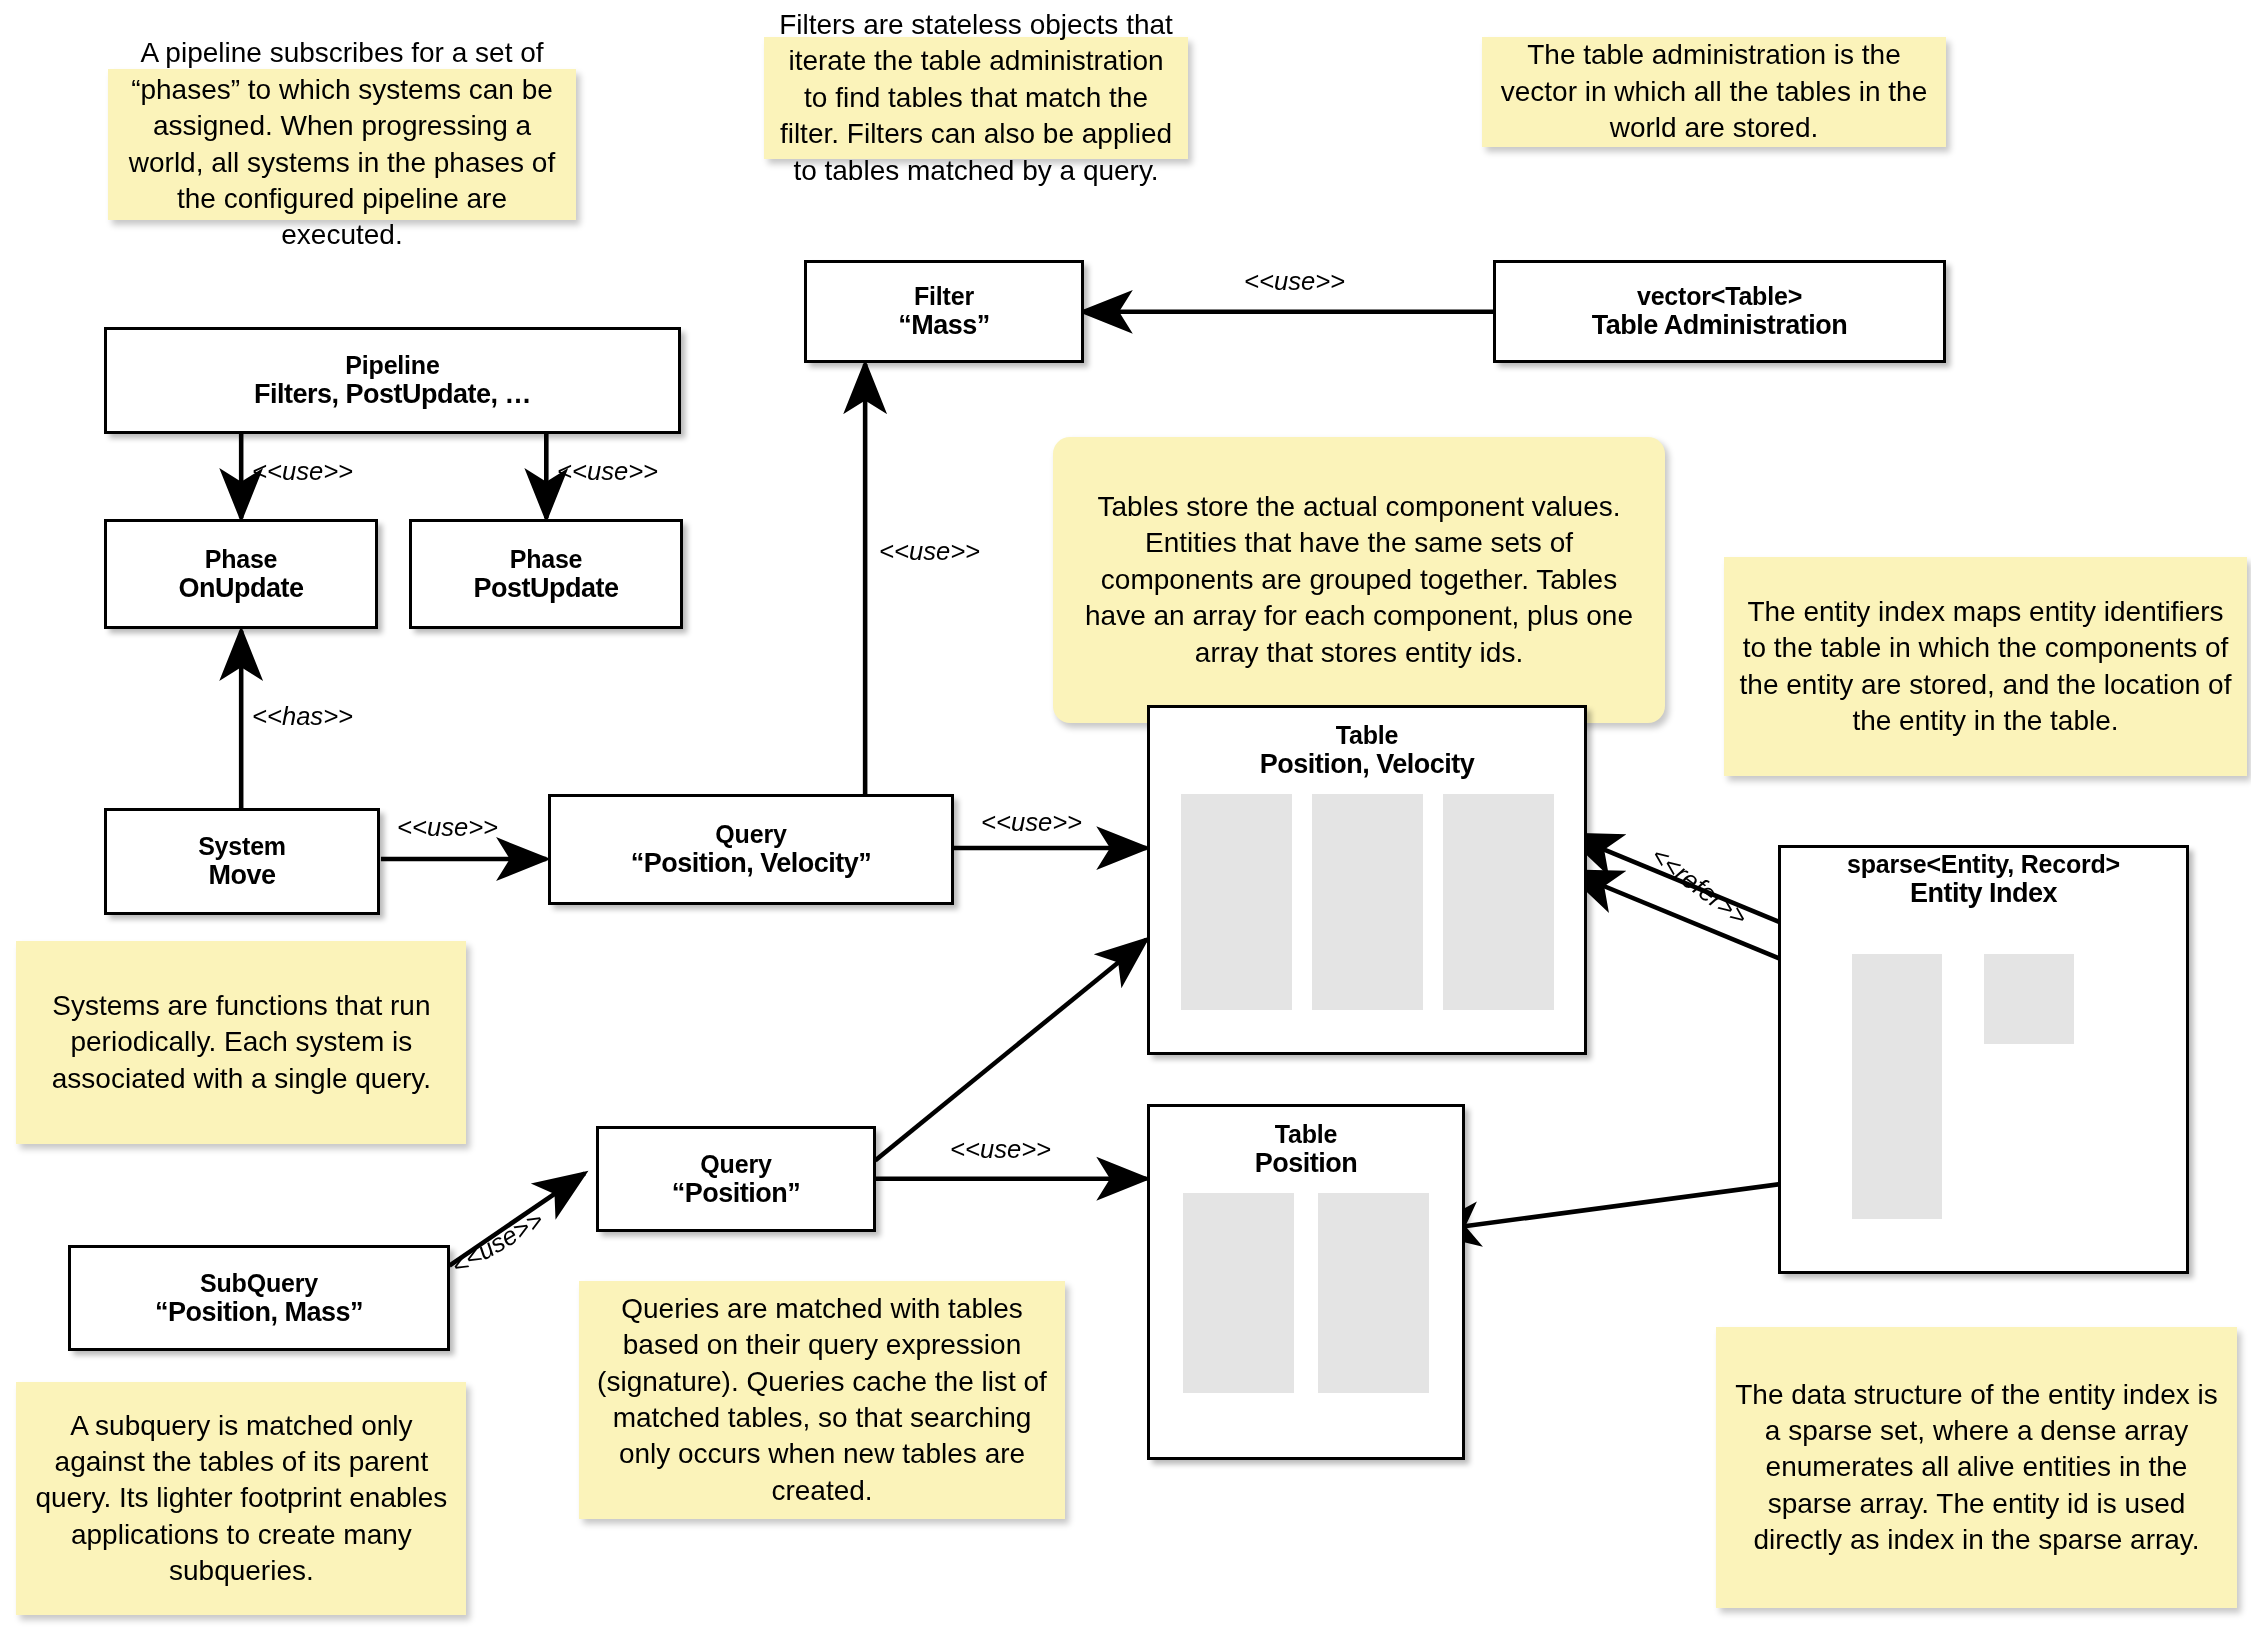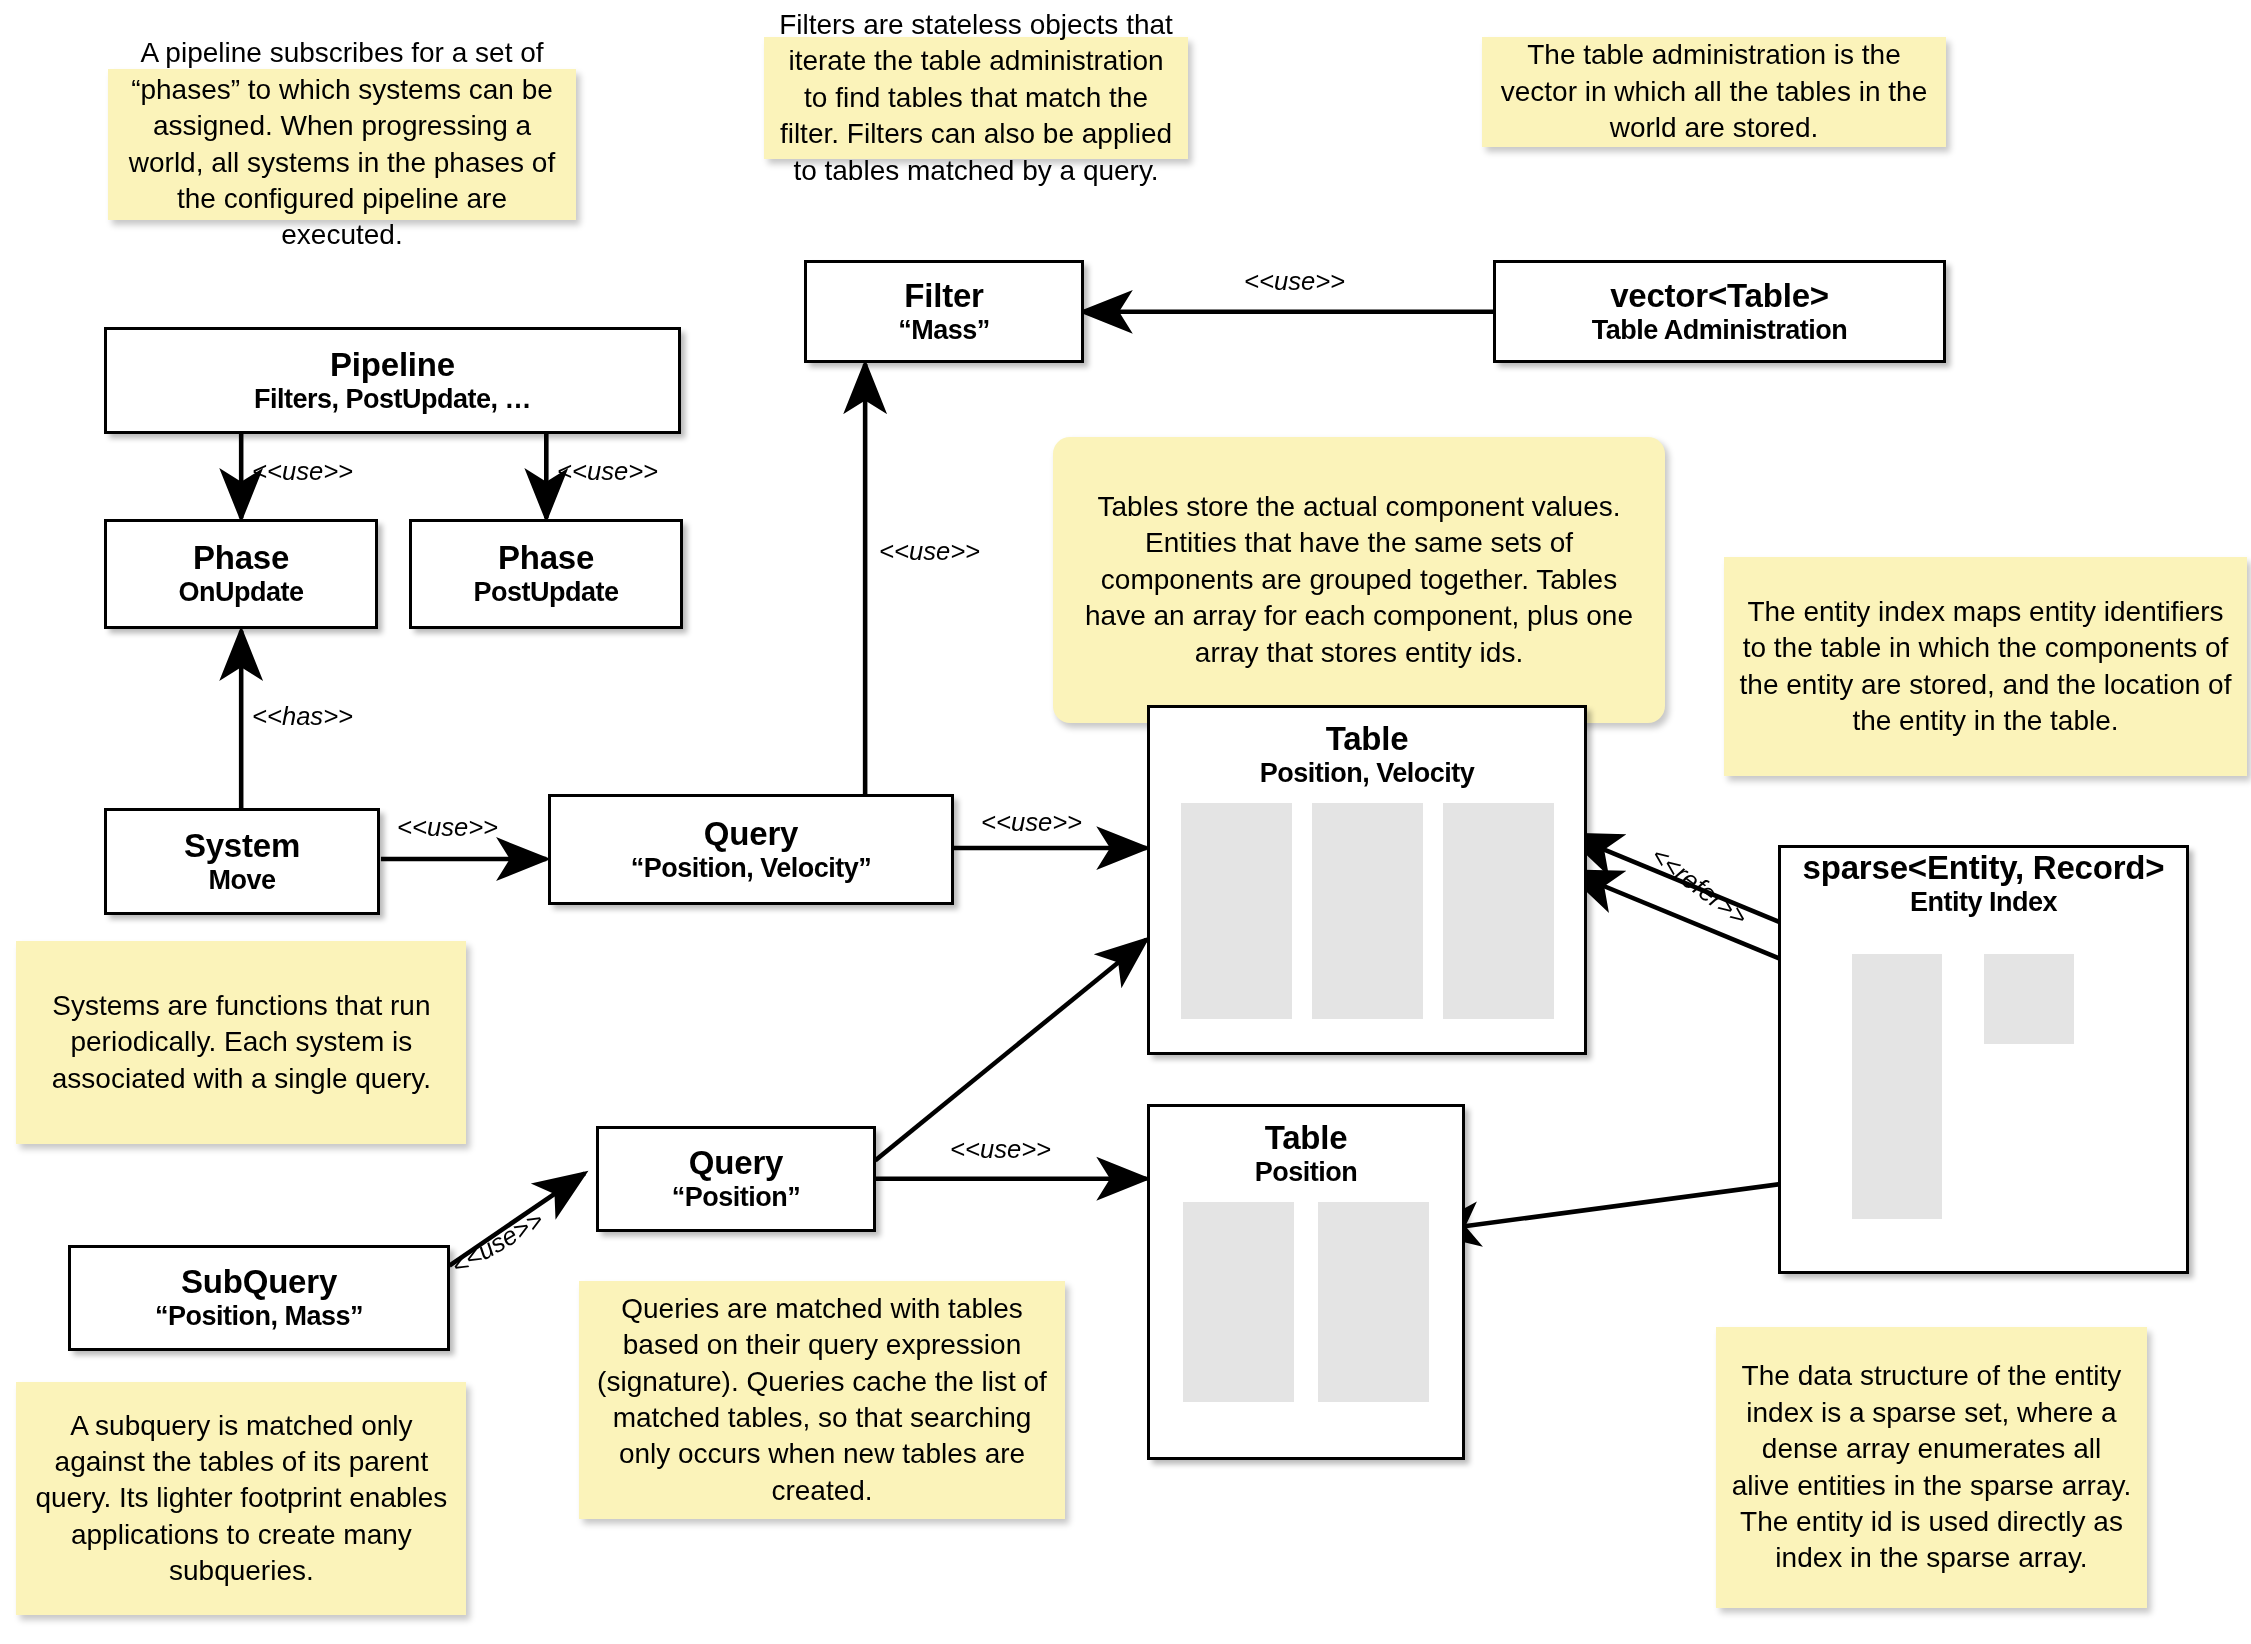--- a/index.html
+++ b/index.html
@@ -33,21 +33,21 @@
     box-shadow: 4.6px 4.6px 5.5px rgba(0,0,0,0.28);
     z-index: 3;
     display: flex;
     flex-direction: column;
     align-items: center;
     justify-content: center;
     text-align: center;
     padding: 5.5px 9.1px;
   }
   .node .stereo {
-    font-size: 33px;
+    font-size: 25px;
     font-weight: 700;
     line-height: 1.12;
     color: #000;
     letter-spacing: -0.2px;
   }
   .node .title {
     font-size: 27px;
     font-weight: 700;
     line-height: 1.12;
     color: #000;
@@ -174,21 +174,21 @@
   </div>
 
   <div class="note" style="left:579px; top:1281px; width:486px; height:238px;">
     <span>Queries are matched with tables based on their query expression (signature). Queries cache the list of matched tables, so that searching only occurs when new tables are created.</span>
   </div>
 
   <div class="note" style="left:16.4px; top:1382px; width:450px; height:233px;">
     <span>A subquery is matched only against the tables of its parent query. Its lighter footprint enables applications to create many subqueries.</span>
   </div>
 
-  <div class="note" style="left:1716px; top:1327px; width:431px; height:281px;justify-content:flex-end;">
+  <div class="note" style="left:1716px; top:1327px; width:521px; height:281px;justify-content:flex-end;">
     <span>The data structure of the entity index is a sparse set, where a dense array enumerates all alive entities in the sparse array. The entity id is used directly as index in the sparse array.</span>
   </div>
 
   <div class="node" style="left:104px; top:327px; width:577px; height:107px;">
     <div class="stereo">Pipeline</div>
     <div class="title">Filters, PostUpdate, …</div>
   </div>
 
   <div class="node" style="left:104px; top:519px; width:274px; height:110px;">
     <div class="stereo">Phase</div>

